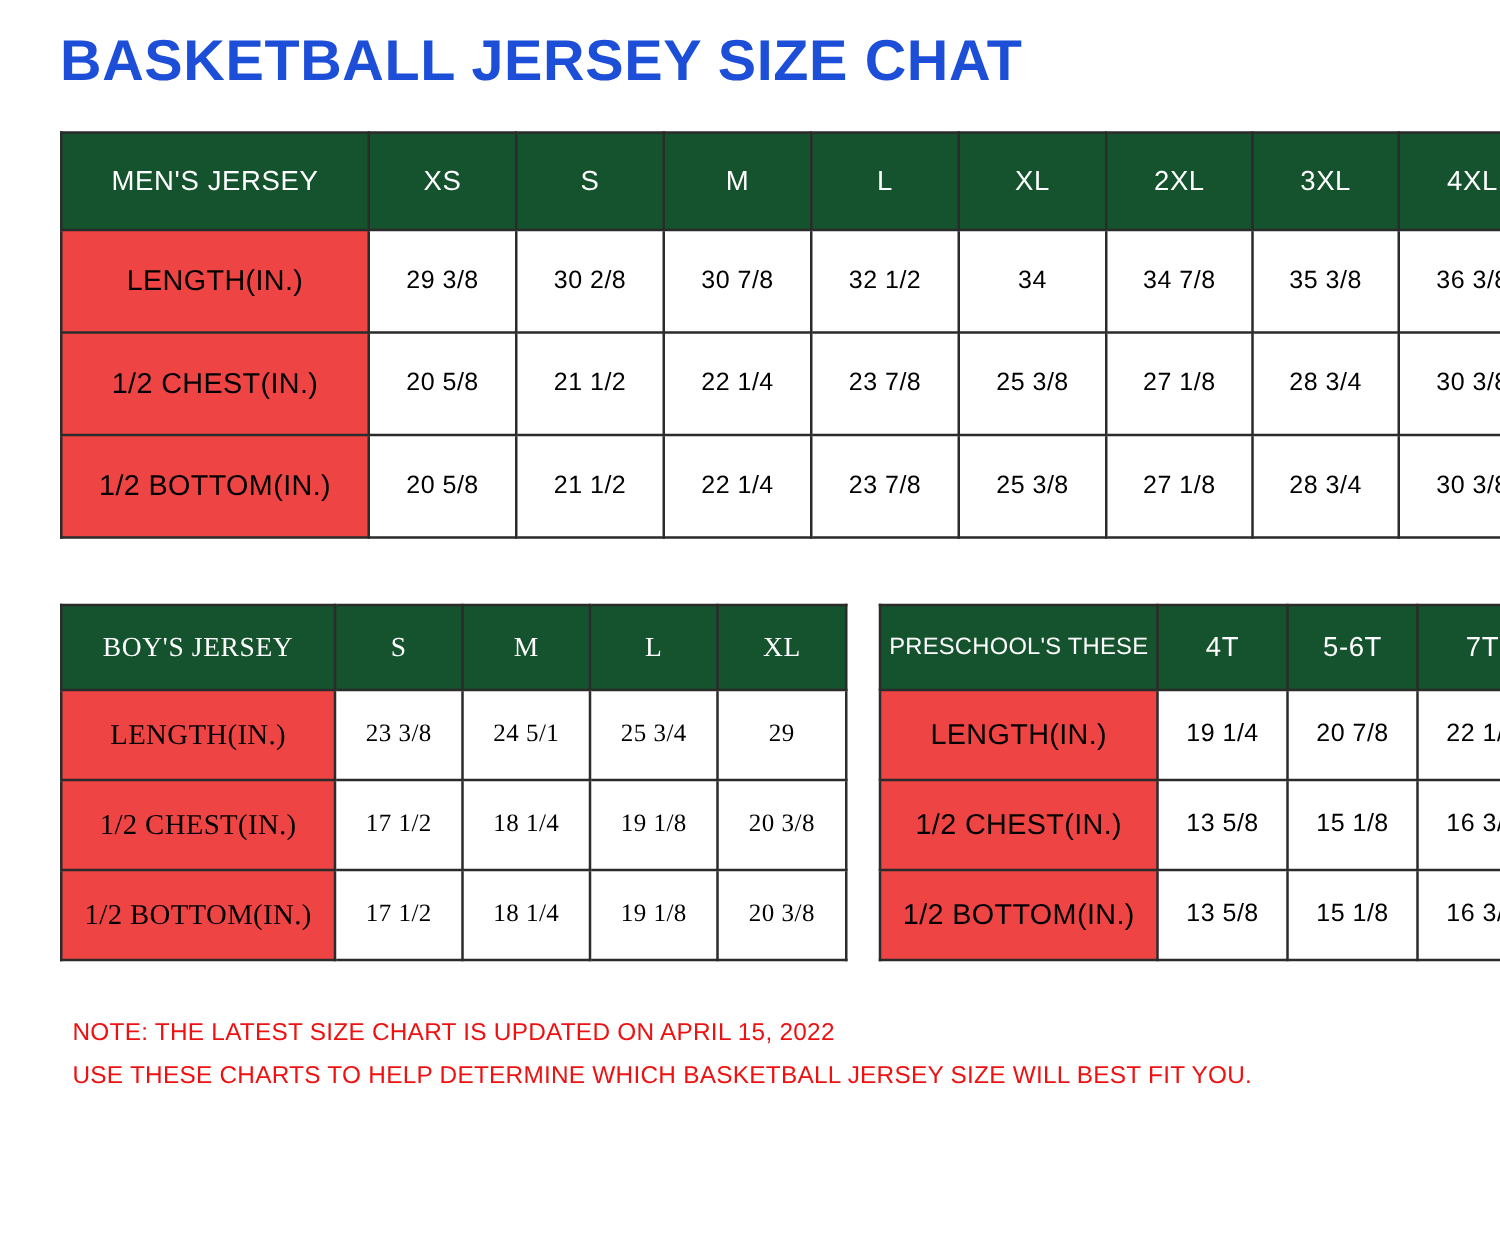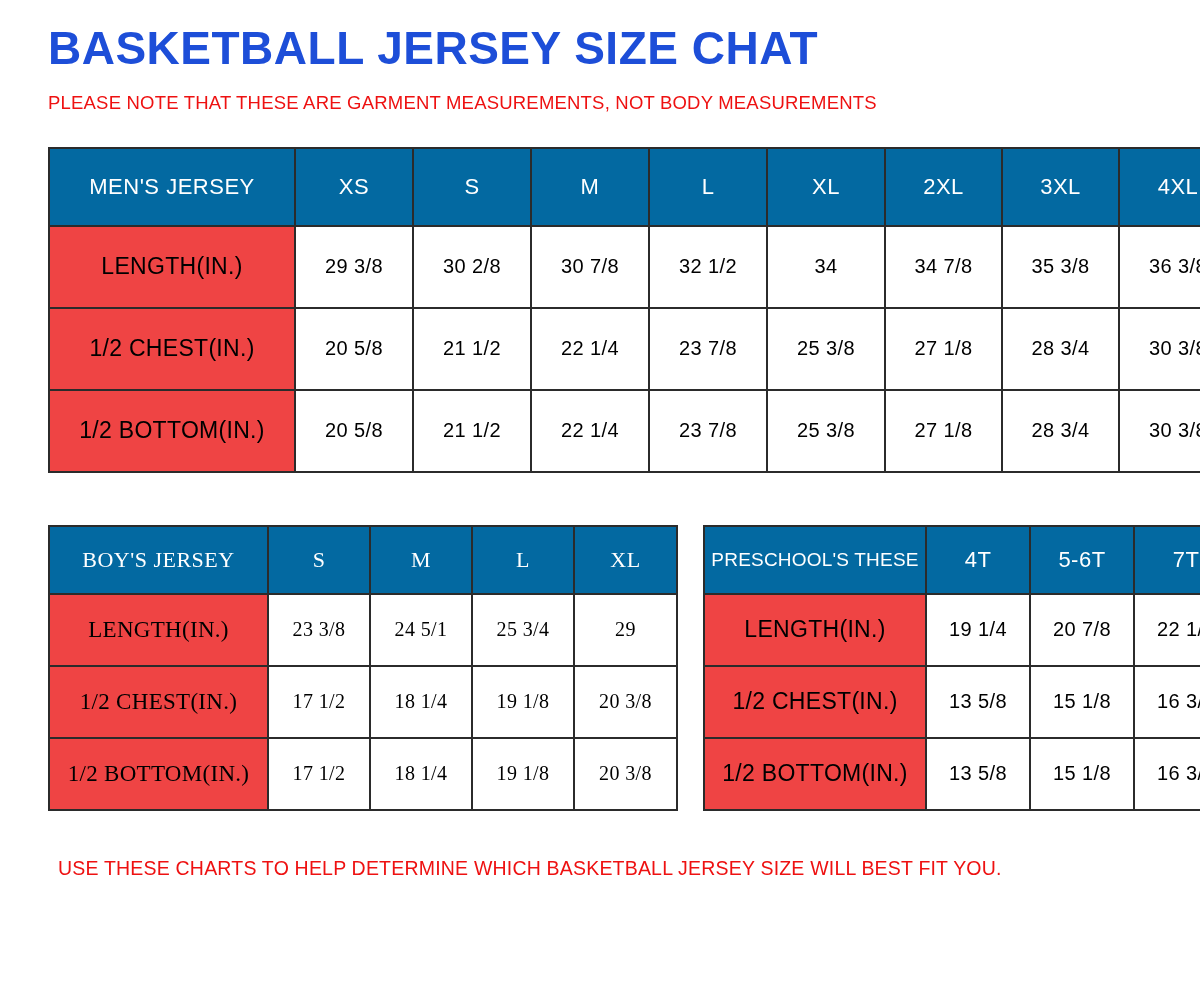--- a/index.html
+++ b/index.html
@@ -42,21 +42,21 @@
     border-collapse: collapse;
     table-layout: fixed;
   }
   table td, table th {
     border: 2px solid #2b2b2b;
     text-align: center;
     vertical-align: middle;
     font-weight: normal;
   }
   .hdr-cell {
-    background: #0369a1;
+    background: #14532d;
     color: #ffffff;
     font-size: 22px;
     height: 72px;
     letter-spacing: 0.5px;
   }
   .hdr-label {
     font-size: 22px;
     letter-spacing: 0.5px;
   }
   .row-label {
@@ -95,21 +95,20 @@
     letter-spacing: 0.2px;
   }
 </style>
 </head>
 <body>
 
 <div class="page">
 
   <h1 class="title">BASKETBALL JERSEY SIZE CHAT</h1>
 
-  <div class="note-top">PLEASE NOTE THAT THESE ARE GARMENT MEASUREMENTS, NOT BODY MEASUREMENTS</div>
 
   <table class="men-table">
     <tbody>
       <tr>
         <td class="hdr-cell hdr-label" style="width:242px">MEN'S JERSEY</td>
         <td class="hdr-cell" style="width:114px">XS</td>
         <td class="hdr-cell" style="width:114px">S</td>
         <td class="hdr-cell" style="width:114px">M</td>
         <td class="hdr-cell" style="width:114px">L</td>
         <td class="hdr-cell" style="width:114px">XL</td>
@@ -213,16 +212,17 @@
           <td class="val-cell">13  5/8</td>
           <td class="val-cell">15  1/8</td>
           <td class="val-cell">16  3/4</td>
         </tr>
       </tbody>
     </table>
 
   </div>
 
   <div class="notes-bottom">
+    <div>NOTE: THE LATEST SIZE CHART IS UPDATED ON APRIL 15, 2022</div>
     <div>USE THESE CHARTS TO HELP DETERMINE WHICH  BASKETBALL JERSEY  SIZE WILL BEST FIT YOU.</div>
   </div>
 
 </div>
 
 </body></html>

